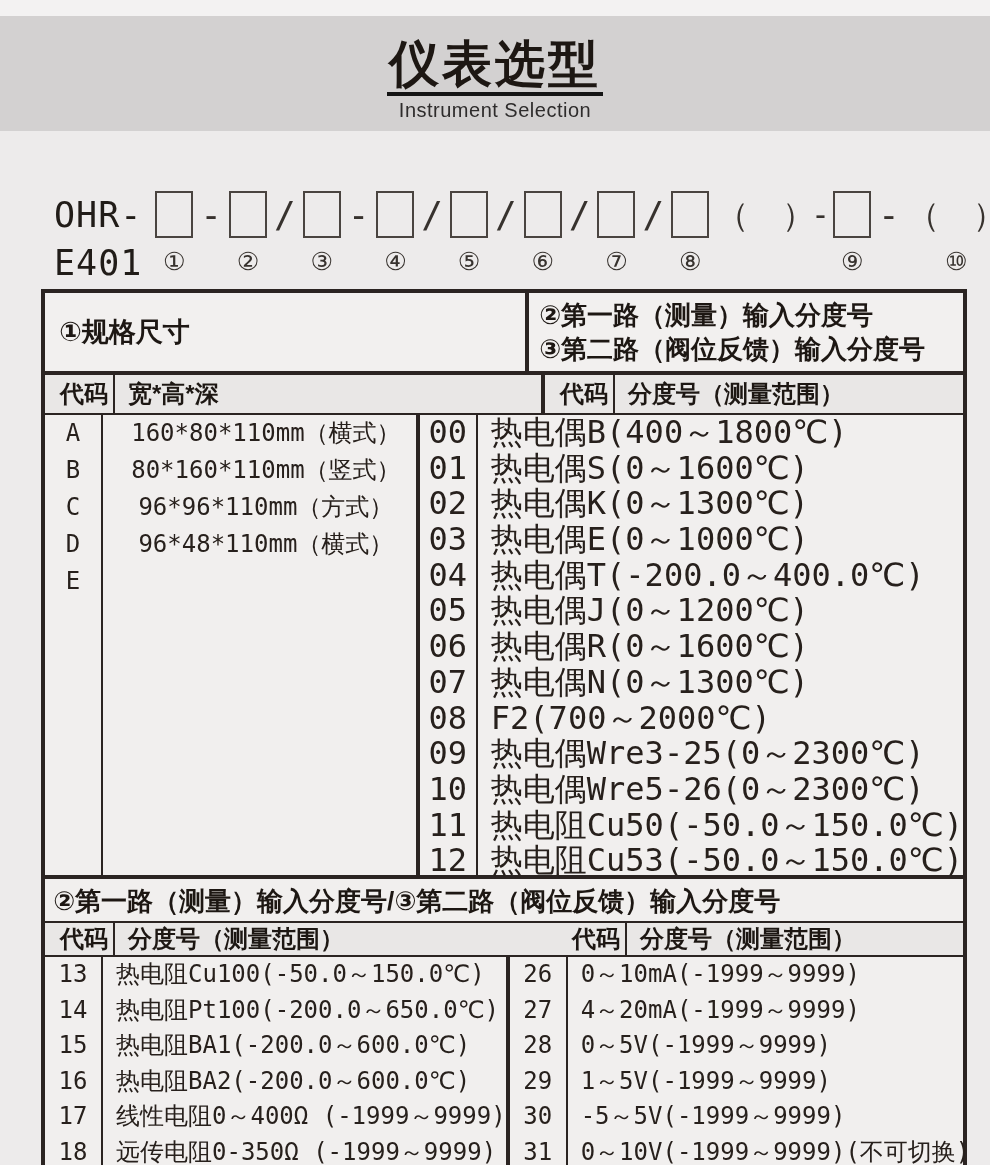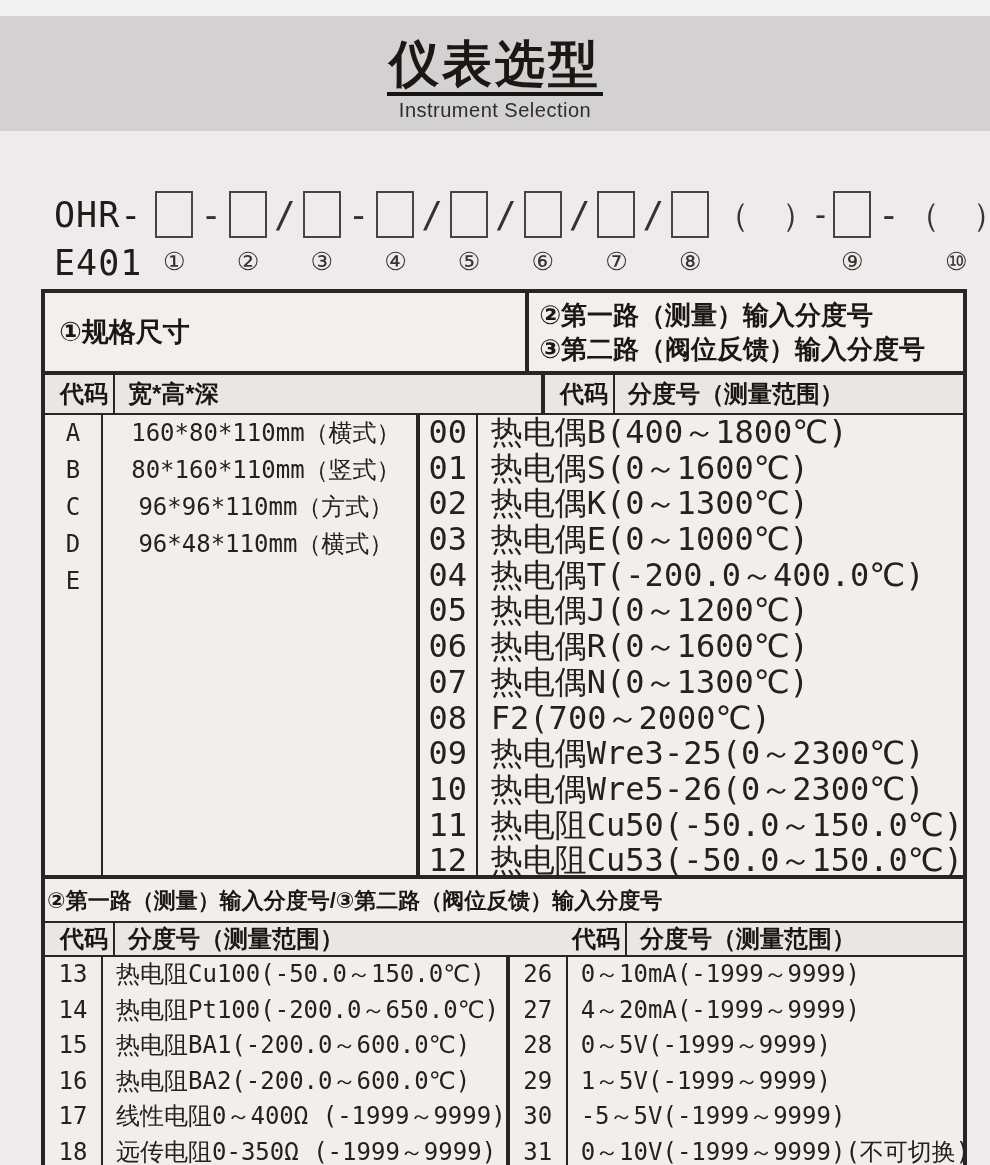--- a/index.html
+++ b/index.html
@@ -47,21 +47,21 @@
   .code-col{width:58px; border-right:2px solid var(--border);}
   .val-col{flex:1;}
   .mono{font-family:"DejaVu Sans Mono","DejaVu Sans",monospace; color:#27201c;}
   .r37{height:37px; line-height:37px; font-size:24px;text-align:center;}
   .r357{height:35.7px; line-height:35.7px; font-size:32px;}
   .r35{height:35.6px; line-height:35.6px; font-size:24px;}
   .code-col div{text-align:center;}
   .val-col div{padding-left:13px; white-space:nowrap;}
 
   .section-hdr{height:44px; line-height:44px; border-bottom:2px solid var(--border);
-               padding-left:2px; font-size:22px; font-weight:bold; background:var(--cell);}
+               padding-left:8px; font-size:26px; font-weight:bold; background:var(--cell);}
 
   .sub-row2{display:flex; height:34px; border-bottom:2px solid var(--border); background:var(--subheader);
             font-size:24px; font-weight:bold;}
   .sub-row2 .code-cell{line-height:32px;}
   .sub-row2 .mid-label{width:442px; padding-left:13px; line-height:32px;}
   .sub-row2 .label-cell{line-height:32px;}
 
   .body-bottom{display:flex; height:214px;}
 </style>
 </head>

